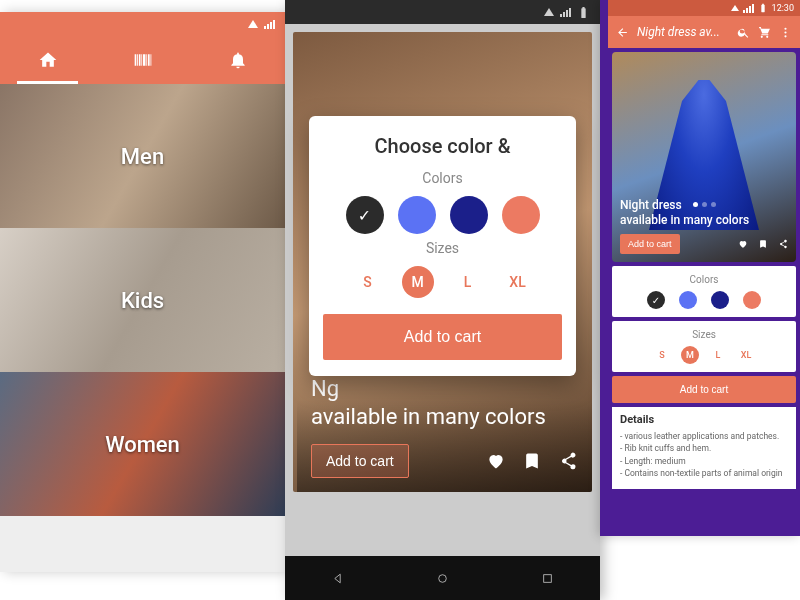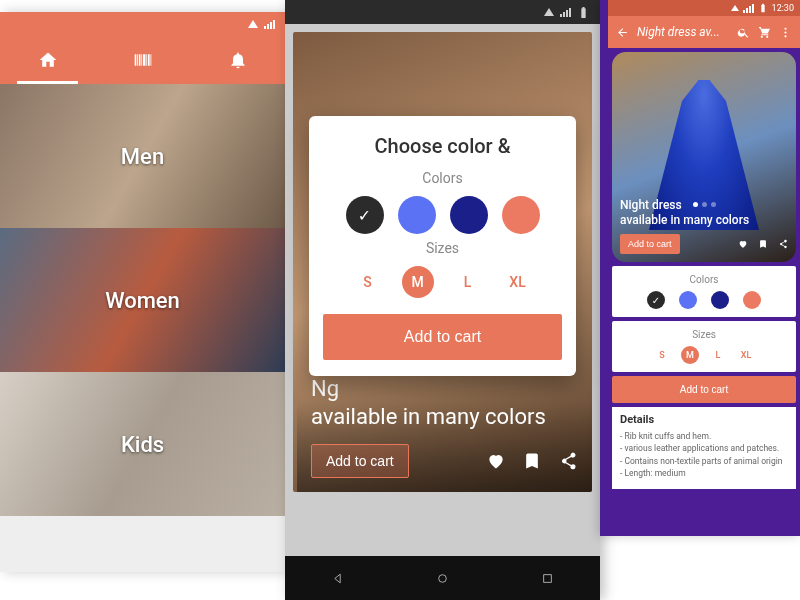--- a/index.html
+++ b/index.html
@@ -42,21 +42,21 @@
   .sizes { display:flex; justify-content:center; gap:18px; align-items:center; margin-top:6px; }
   .sz { color:#e8765a; font-size:14px; font-weight:500; width:32px; height:32px; display:flex; align-items:center; justify-content:center; cursor:pointer; border-radius:50%; }
   .sz.sel { background:#e8765a; color:#fff; }
   .btn-primary { display:block; width:100%; margin-top:16px; background:#e8765a; color:#fff; border:none; padding:14px 0; font-size:16px; border-radius:2px; cursor:pointer; }
 
   
   .phone2 { position:absolute; left:600px; top:0; width:200px; height:536px; background:#4c1d95; overflow:hidden; font-size:10px; box-shadow:-2px 0 10px rgba(0,0,0,.2);padding-left:8px; }
   .p2-status { height:16px; background:#cc5a3f; display:flex; justify-content:flex-end; align-items:center; gap:4px; padding-right:6px; color:#fff; font-size:9px;}
   .p2-appbar { height:32px; background:#e8765a; display:flex; align-items:center; gap:8px; padding:0 8px; color:#fff; }
   .p2-appbar .ptitle { font-size:12px; font-style:italic; flex:1; white-space:nowrap; overflow:hidden; text-overflow:ellipsis;}
-  .p2-hero { position:relative; margin:4px; height:210px; background:linear-gradient(160deg,#b08a5b,#6b8fbf,#2b1f17); border-radius:14px; overflow:hidden; }
+  .p2-hero { position:relative; margin:4px; height:210px; background:linear-gradient(160deg,#b08a5b,#6b8fbf,#2b1f17); border-radius:4px; overflow:hidden; }
   .dress { position:absolute; left:50%; top:28px; transform:translateX(-50%); width:110px; height:150px; background:radial-gradient(ellipse at 50% 10%, #4b6be0 0%, #1f3fc0 40%, #0a1a80 100%); clip-path: polygon(45% 0, 55% 0, 70% 14%, 100% 100%, 0 100%, 30% 14%); }
   .p2-dots { position:absolute; left:0; right:0; top:150px; display:flex; justify-content:center; gap:4px; }
   .dot { width:5px; height:5px; border-radius:50%; background:rgba(255,255,255,.4);} .dot.on{background:#fff;}
   .p2-hero-info { position:absolute; left:0; right:0; bottom:0; padding:8px; color:#fff; }
   .p2-hero-info h4 { font-size:12px; font-weight:500; line-height:1.25; }
   .p2-hero-actions { display:flex; align-items:center; gap:10px; margin-top:6px; }
   .btn-sm { background:#e8765a; color:#fff; border:none; padding:5px 8px; font-size:9px; border-radius:2px; cursor:pointer; }
   .card { background:#fff; margin:4px; padding:8px 6px; border-radius:2px; }
   .card .clbl { text-align:center; font-size:10px; color:#888; margin-bottom:6px; }
   .sw-sm { width:18px; height:18px; }
@@ -104,25 +104,25 @@
       </div>
       <div class="p1-tab">
         <svg class="ico" viewBox="0 0 24 24">
             <path d="M12 22a2 2 0 0 0 2-2h-4a2 2 0 0 0 2 2zm6-6V11a6 6 0 0 0-5-5.9V4a1 1 0 1 0-2 0v1.1A6 6 0 0 0 6 11v5l-2 2v1h16v-1z"></path>
           </svg>
       </div>
     </div>
     <div class="cat cat-men">
         <span>Men</span>
       </div>
+    <div class="cat cat-kids">
+        <span>Kids</span>
+      </div>
     <div class="cat cat-women">
         <span>Women</span>
-      </div>
-    <div class="cat cat-kids">
-        <span>Kids</span>
       </div>
   </div>
 
   <div class="tablet">
     <div class="t-status">
       <span class="tri"></span>
       <span class="sigbars">
           <i></i>
           <i></i>
           <i></i>
@@ -265,21 +265,21 @@
         <div class="sz sz-sm">XL</div>
       </div>
     </div>
 
     <button class="btn-full-sm">Add to cart</button>
 
 
     <div class="details">
       <h5>Details</h5>
       <ul>
+        <li>various leather applications and patches.</li>
         <li>Rib knit cuffs and hem.</li>
-        <li>various leather applications and patches.</li>
+        <li>Length: medium</li>
         <li>Contains non-textile parts of animal origin</li>
-        <li>Length: medium</li>
       </ul>
     </div>
   </div>
 
 </div>
 
 </body></html>

